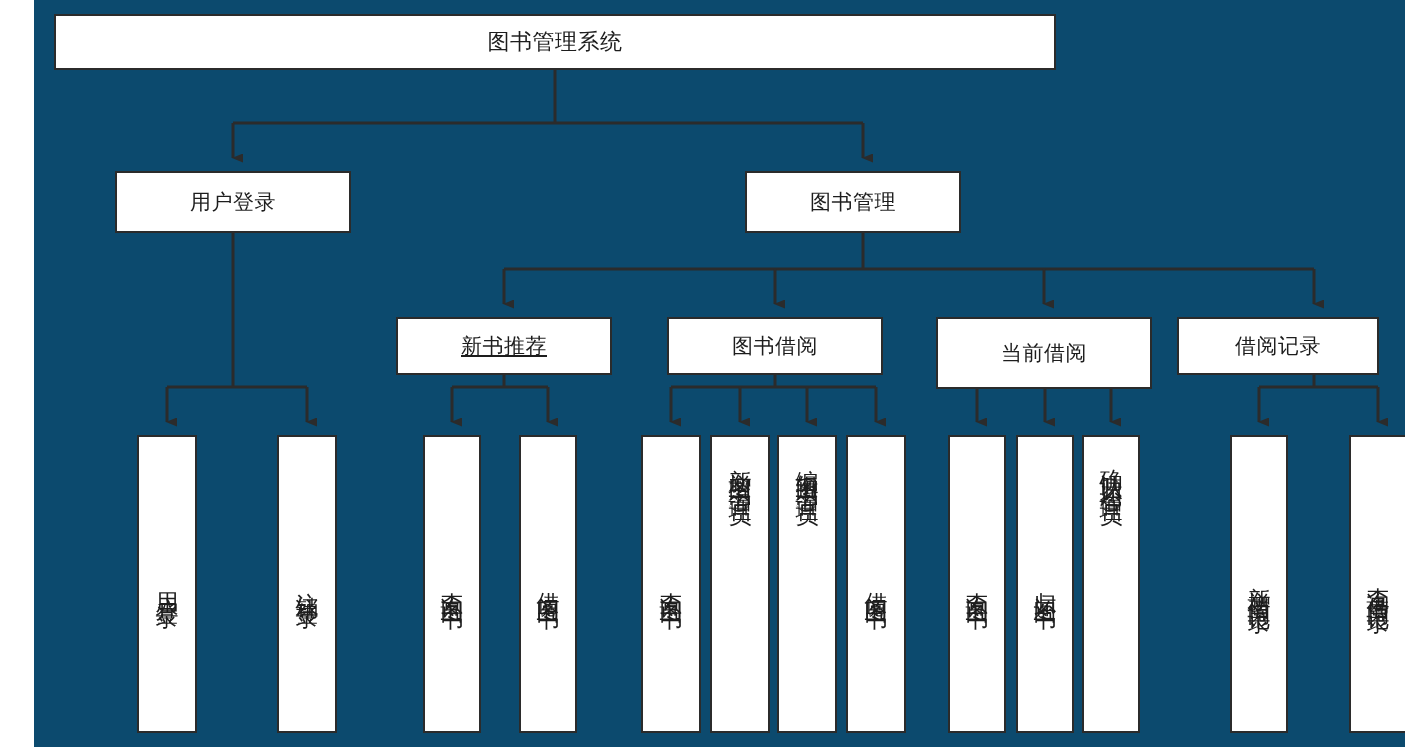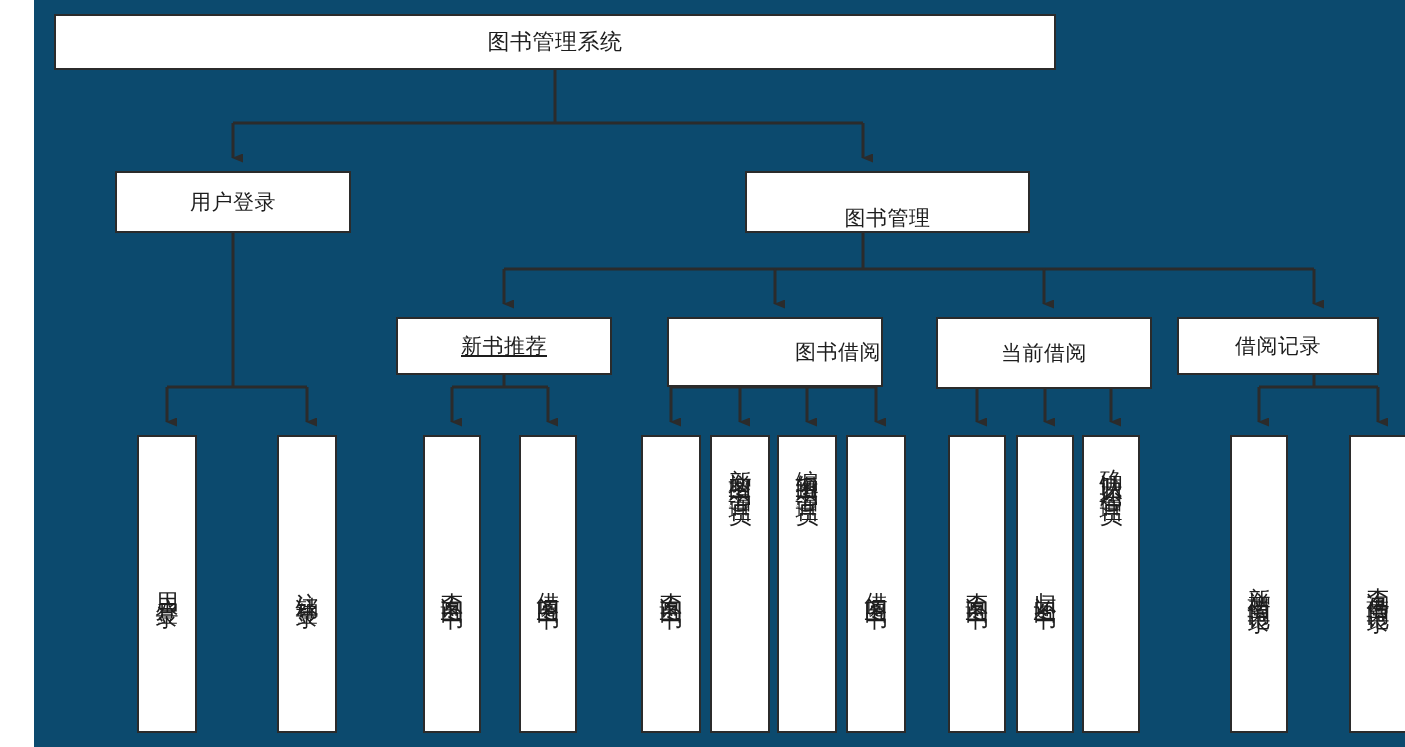--- a/index.html
+++ b/index.html
@@ -120,27 +120,27 @@
       </g>
   </svg>
 
   <div id="nodes-layer">
       <div class="node horiz root" style="left: 20px; top: 14px; width: 1002px; height: 56px;">
         <span class="node-label">图书管理系统</span>
       </div>
       <div class="node horiz" style="left: 81px; top: 171px; width: 236px; height: 62px;">
         <span class="node-label">用户登录</span>
       </div>
-      <div class="node horiz" style="left: 711px; top: 171px; width: 285px; height: 62px; align-items: flex-end;">
+      <div class="node horiz" style="left: 711px; top: 171px; width: 216px; height: 62px;">
         <span class="node-label">图书管理</span>
       </div>
       <div class="node horiz" style="left: 362px; top: 317px; width: 216px; height: 58px; text-decoration: underline;">
         <span class="node-label">新书推荐</span>
       </div>
-      <div class="node horiz" style="left: 633px; top: 317px; width: 216px; height: 70px; justify-content: flex-end;">
+      <div class="node horiz" style="left: 633px; top: 317px; width: 216px; height: 58px;">
         <span class="node-label">图书借阅</span>
       </div>
       <div class="node horiz" style="left: 902px; top: 317px; width: 216px; height: 72px;">
         <span class="node-label">当前借阅</span>
       </div>
       <div class="node horiz" style="left: 1143px; top: 317px; width: 202px; height: 58px;">
         <span class="node-label">借阅记录</span>
       </div>
       <div class="node vert centered" style="left: 103px; top: 435px; width: 60px; height: 298px;">
         <span class="node-label">用户登录</span>

